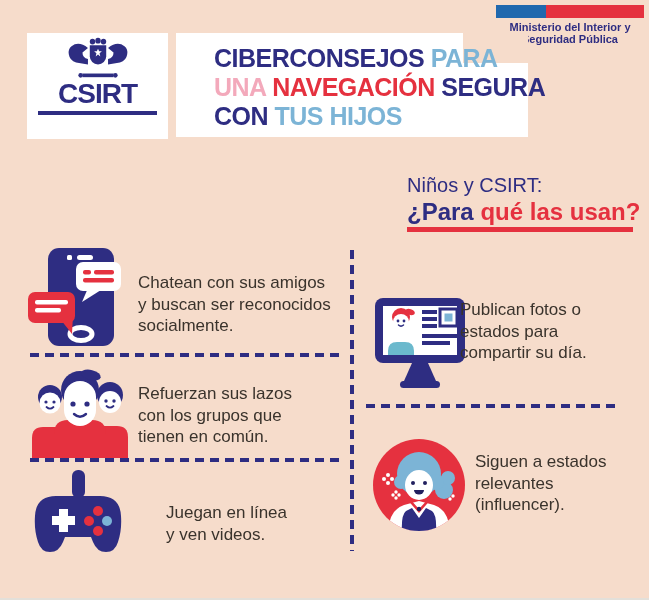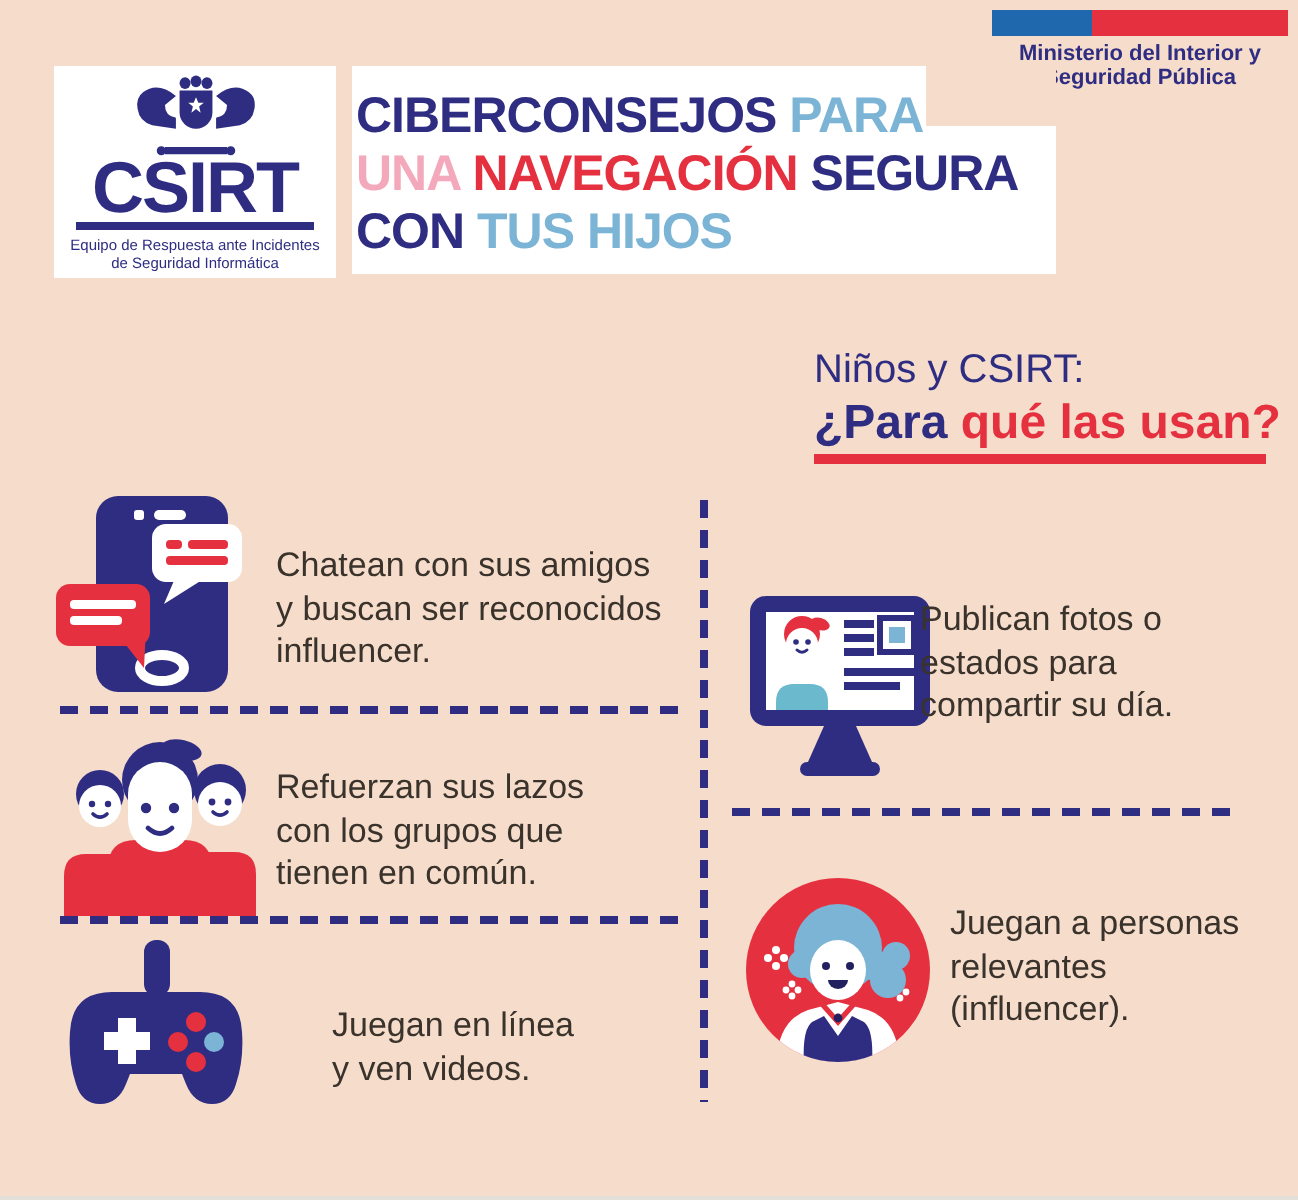--- a/index.html
+++ b/index.html
@@ -13,28 +13,28 @@
   
   .gov{position:absolute;top:5px;right:3px;width:152px;text-align:center;}
   .flag{display:flex;height:13px;width:148px;margin:0 auto;}
   .flag .fb{width:50px;background:var(--flagblue);}
   .flag .fr{flex:1;background:var(--red);}
   .gov-text{margin-top:3px;font-size:11px;font-weight:bold;color:var(--blue);line-height:12px;}
 
   
   .csirt-card{position:absolute;left:27px;top:33px;width:141px;height:106px;background:#fff;text-align:center;}
   .csirt-card svg{display:block;margin:4px auto 0;}
-  .csirt-name{font-size:36px;font-weight:bold;color:var(--blue);line-height:30px;letter-spacing:-1px;}
+  .csirt-name{font-size:28px;font-weight:bold;color:var(--blue);line-height:30px;letter-spacing:-1px;}
   .csirt-bar{height:4px;background:var(--blue);margin:2px 11px 3px;}
   .csirt-sub{font-size:7.5px;color:var(--blue);line-height:9px;}
 
   
   .title-card{position:absolute;left:176px;top:33px;width:352px;height:104px;background:#fff;}
   .title-notch{position:absolute;top:0;right:0;width:65px;height:30px;background:var(--bg);}
-  .title-text{position:relative;padding:11px 0 0 2px;font-weight:bold;font-size:25px;line-height:29px;letter-spacing:-0.5px;white-space:nowrap;}
+  .title-text{position:relative;padding:11px 0 0 2px;font-weight:bold;font-size:25px;line-height:29px;letter-spacing:-0.5px;white-space:nowrap;margin-left:36px;}
   .c-db{color:var(--blue);} .c-lb{color:var(--lblue);} .c-pk{color:var(--pink);} .c-rd{color:var(--red);}
 
   
   .rrss{position:absolute;left:407px;top:173px;white-space:nowrap;}
   .rrss-l1{font-size:20px;color:var(--blue);font-weight:500;line-height:25px;}
   .rrss-l2{font-size:24px;font-weight:bold;line-height:27px;}
   .rrss-bar{position:absolute;left:407px;top:227px;width:226px;height:5px;background:var(--red);}
 
   
   .dash-h{position:absolute;height:4px;background:repeating-linear-gradient(90deg,var(--blue) 0 9px,transparent 9px 15px);}
@@ -73,24 +73,20 @@
         <path d="M24 12 q-10 -8 -18 -2 q-4 3 -3 9 q1 7 8 9 l13 2 v-6 q-6 -1 -6 -7 z"></path>
         <path d="M46 12 q10 -8 18 -2 q4 3 3 9 q-1 7 -8 9 l-13 2 v-6 q6 -1 6 -7 z"></path>
         <path d="M18 40 h34 v4 h-34 z"></path>
           <circle cx="16" cy="42" r="2.5"></circle>
           <circle cx="54" cy="42" r="2.5"></circle>
       </g>
       <path fill="#ffffff" transform="translate(35,17) scale(0.85)" d="M0,-5 L1.5,-1.5 L5,-1.5 L2,1 L3,5 L0,2.5 L-3,5 L-2,1 L-5,-1.5 L-1.5,-1.5 Z"></path>
     </svg>
     <div class="csirt-name">CSIRT</div>
     <div class="csirt-bar"></div>
-    <div class="csirt-sub">
-      <div>Equipo de Respuesta ante Incidentes</div>
-      <div>de Seguridad Informática</div>
-    </div>
   </div>
 
   <div class="title-card">
     <div class="title-notch"></div>
     <div class="title-text">
       <div><span class="c-db">CIBERCONSEJOS</span> <span class="c-lb">PARA</span></div>
       <div><span class="c-pk">UNA</span> <span class="c-rd">NAVEGACIÓN</span> <span class="c-db">SEGURA</span></div>
       <div><span class="c-db">CON</span> <span class="c-lb">TUS HIJOS</span></div>
     </div>
   </div>
@@ -117,21 +113,21 @@
     <rect x="66" y="24" width="20" height="4.5" rx="2" fill="#e5313f"></rect>
     <rect x="55" y="32" width="31" height="4.5" rx="2" fill="#e5313f"></rect>
     <rect x="0" y="46" width="47" height="31" rx="7" fill="#e5313f"></rect>
     <path d="M33 74 L44 88 L45 68 Z" fill="#e5313f"></path>
     <rect x="7" y="54" width="33" height="4.5" rx="2" fill="#fff"></rect>
     <rect x="7" y="62" width="26" height="4.5" rx="2" fill="#fff"></rect>
   </svg>
   <div class="item-text" style="left:138px;top:272px;">
     <span>Chatean con sus amigos</span>
     <span>y buscan ser reconocidos</span>
-    <span>influencer.</span>
+    <span>socialmente.</span>
   </div>
 
   <svg class="icon" style="left:28px;top:366px;" width="104" height="92" viewBox="0 0 104 92">
     <circle cx="22" cy="31" r="12" fill="#2e2d82"></circle>
     <circle cx="22" cy="37" r="10.5" fill="#fff"></circle>
     <circle cx="18" cy="36" r="1.6" fill="#2e2d82"></circle>
       <circle cx="26" cy="36" r="1.6" fill="#2e2d82"></circle>
     <path d="M18.5 41 q3.5 3.2 7 0" stroke="#2e2d82" stroke-width="1.8" fill="none" stroke-linecap="round"></path>
     <path d="M4 92 V72 q0-11 11-11 h14 q11 0 11 11 v20 z" fill="#e5313f"></path>
     <circle cx="82" cy="29" r="13" fill="#2e2d82"></circle>
@@ -232,19 +228,19 @@
       <circle cx="47" cy="36" r="22" fill="#7cb4d6"></circle>
       <circle cx="29" cy="44" r="7" fill="#7cb4d6"></circle>
       <circle cx="64" cy="44" r="8" fill="#7cb4d6"></circle>
       <ellipse cx="47" cy="47" rx="14" ry="15" fill="#fff"></ellipse>
       <circle cx="41" cy="45" r="2" fill="#22205f"></circle>
         <circle cx="53" cy="45" r="2" fill="#22205f"></circle>
       <path d="M42 52 a5 4.5 0 0 0 10 0 z" fill="#22205f"></path>
     </g>
   </svg>
   <div class="item-text" style="left:475px;top:451px;">
-    <span>Juegan a personas</span>
+    <span>Siguen a estados</span>
     <span>relevantes</span>
     <span>(influencer).</span>
   </div>
 
   <div class="bottom-strip"></div>
 </div>
 
 </body></html>

